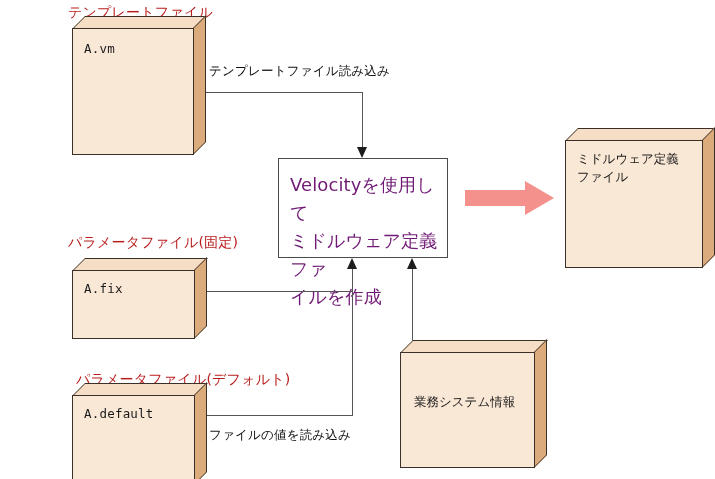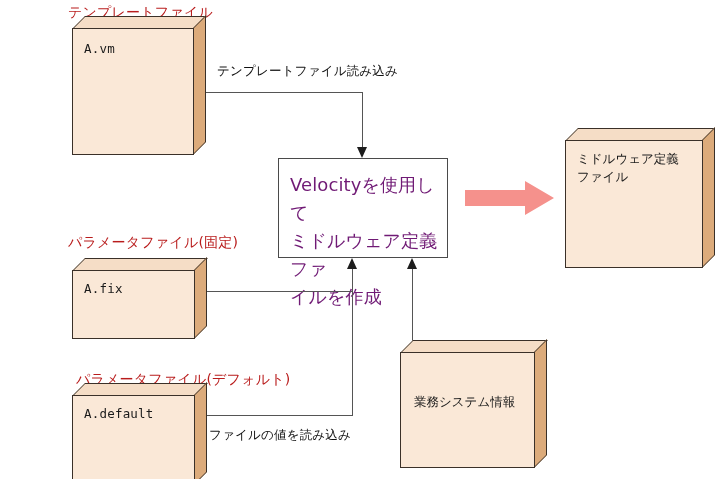--- a/index.html
+++ b/index.html
@@ -192,21 +192,21 @@
 
   <div class="process" style="left:278px; top:158px; width:170px; height:100px;">
     <div class="ptext">Velocityを使用して
 ミドルウェア定義ファ
 イルを作成</div>
   </div>
 
   <div class="lineh" style="left:195px; top:92px; width:167px;"></div>
   <div class="linev" style="left:362px; top:92px; height:55px;"></div>
   <div class="arrowdown" style="left:357px; top:147px;"></div>
-  <div class="edgelabel" style="left:209px; top:63px;margin-left:8px;">テンプレートファイル読み込み</div>
+  <div class="edgelabel" style="left:209px; top:63px;">テンプレートファイル読み込み</div>
 
   <div class="lineh" style="left:195px; top:291px; width:158px;"></div>
   <div class="lineh" style="left:195px; top:415px; width:158px;"></div>
   <div class="linev" style="left:352px; top:269px; height:147px;"></div>
   <div class="arrowup" style="left:347px; top:258px;"></div>
   <div class="edgelabel" style="left:209px; top:427px;">ファイルの値を読み込み</div>
 
   <div class="linev" style="left:412px; top:269px; height:84px;"></div>
   <div class="arrowup" style="left:407px; top:258px;"></div>
 

